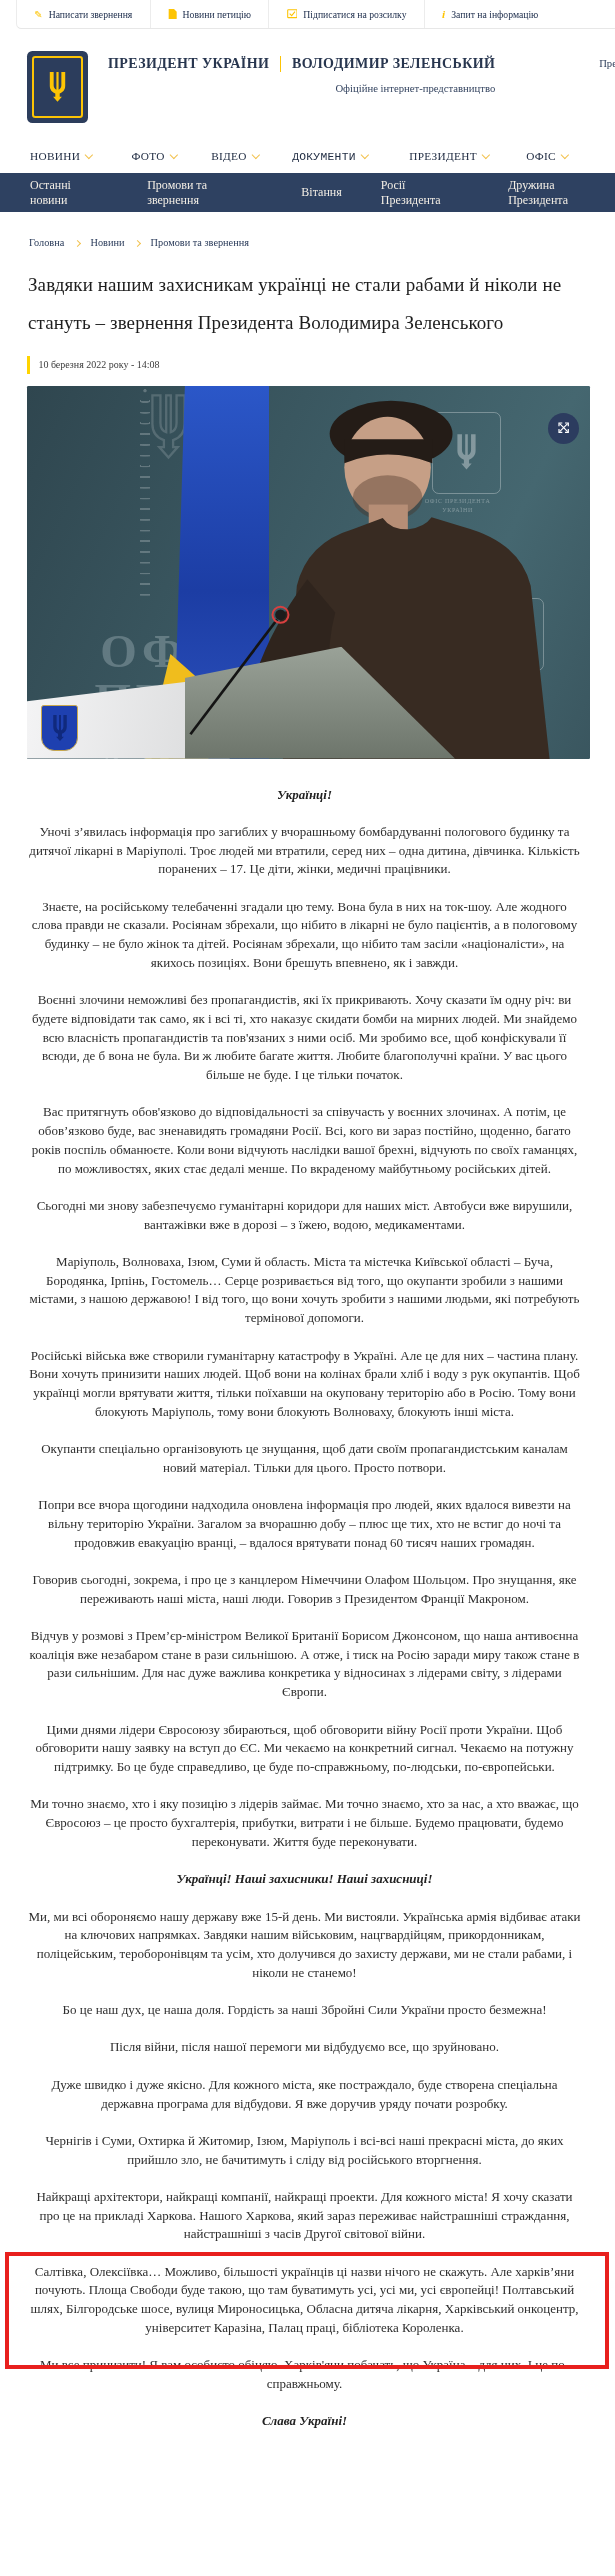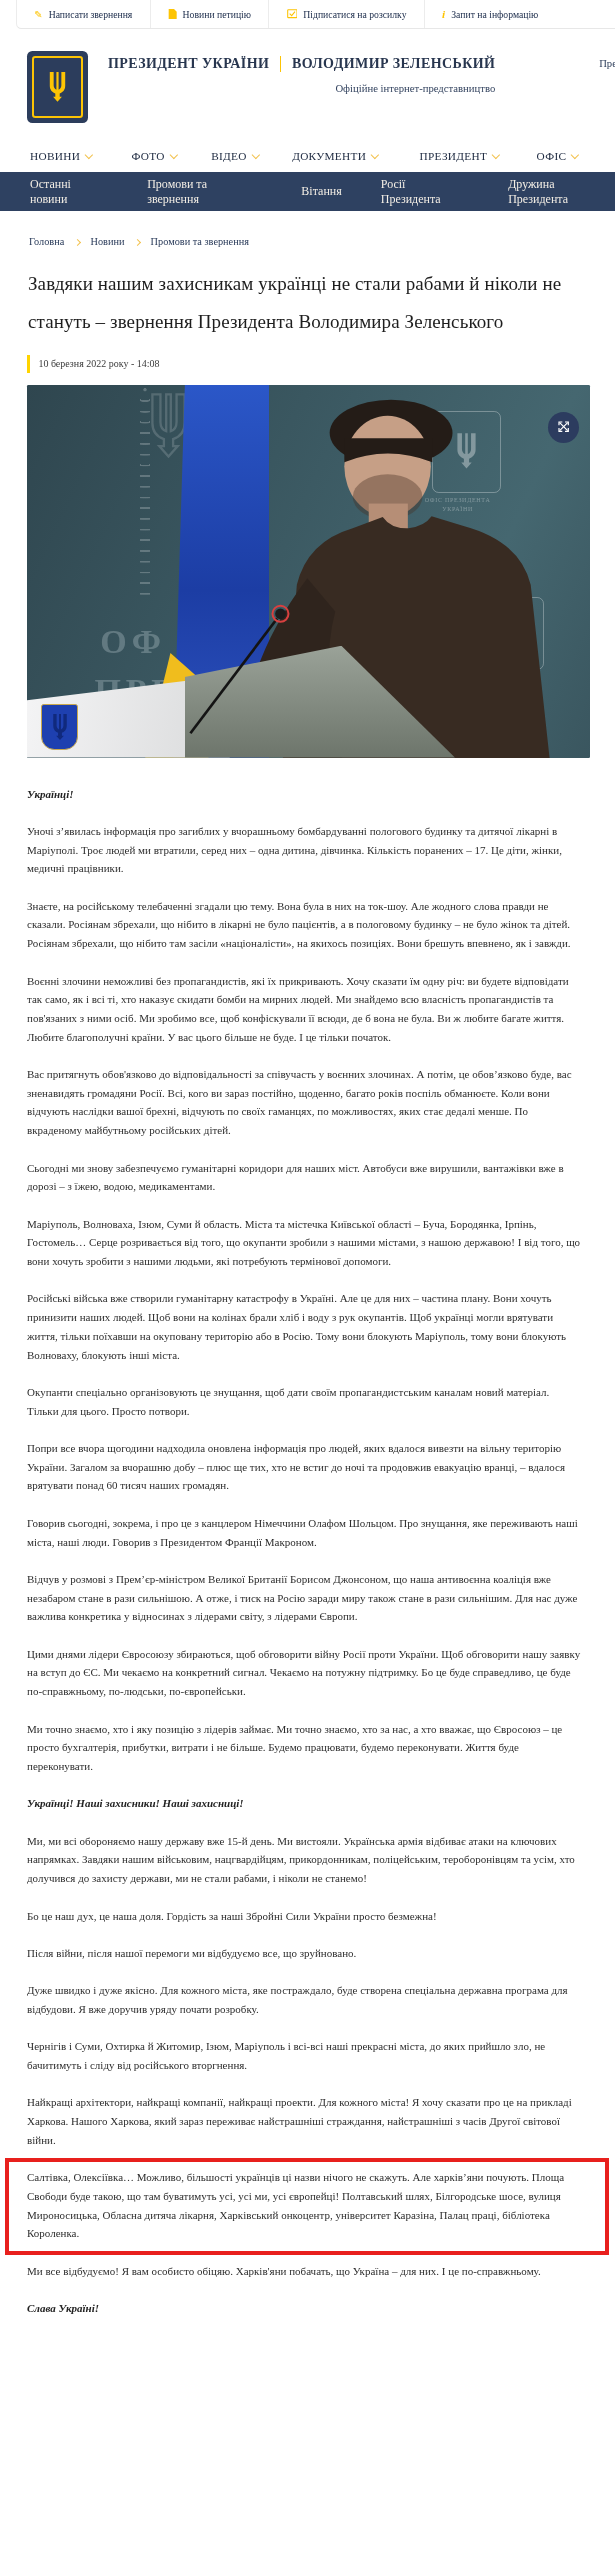--- a/index.html
+++ b/index.html
@@ -43,21 +43,21 @@
          font-weight:500;color:#1e1e1e;letter-spacing:0.1px;}
   .daterow{margin:14.7px 0 0 27px;display:flex;align-items:center;gap:8.7px;}
   .datebar{width:2.7px;height:17.3px;background:#ffd400;}
   .datetext{font-size:10px;color:#3c3c3c;}
   
   .photo{position:relative;margin:12px 0 0 27px;width:563px;height:373px;overflow:hidden;
          background:linear-gradient(115deg,#2f464f 0%,#3c5a63 45%,#456770 75%,#3a565f 100%);border-radius:1.3px;}
   .braid{position:absolute;left:20%;top:0;width:10.7px;height:58%;opacity:.5;
          background:repeating-radial-gradient(circle at 50% 4.7px,rgba(255,255,255,.45) 0 1.3px,rgba(255,255,255,0) 2px 10.7px);}
   .bigtz{position:absolute;left:21%;top:2%;opacity:.16;color:#fff;}
-  .walltxt{position:absolute;color:rgba(225,235,238,.26);font-size:34px;letter-spacing:4.7px;font-weight:600;}
+  .walltxt{position:absolute;color:rgba(225,235,238,.26);font-size:47px;letter-spacing:4.7px;font-weight:600;}
   .w0{left:13%;top:64%;} .w1{left:12%;top:77%;} .w2{left:13%;top:90%;}
   .motif{position:absolute;border:1.3px solid rgba(255,255,255,.30);border-radius:6.7px;
          display:flex;align-items:center;justify-content:center;color:rgba(255,255,255,.35);}
   .m1{left:72%;top:7%;width:67px;height:80px;}
   .m2{left:81%;top:57%;width:59px;height:71px;}
   .mcap{position:absolute;left:70%;top:30%;width:73px;text-align:center;color:rgba(255,255,255,.32);
         font-size:6px;line-height:8.7px;letter-spacing:0.7px;}
   .flag{position:absolute;left:26%;top:0;width:17%;height:100%;
         background:linear-gradient(180deg,#2b57c8 0%,#1c3da4 55%,#2d52bf 100%);
         clip-path:polygon(12% 0,100% 0,100% 100%,0 100%);}
@@ -68,21 +68,21 @@
           background:linear-gradient(100deg,#f4f4f5,#d9dadb);clip-path:polygon(0 30%,100% 0,100% 100%,0 100%);}
   .slab{position:absolute;left:28%;bottom:0;width:48%;height:30%;
         background:linear-gradient(180deg,#9aa298,#6d756b);clip-path:polygon(0 28%,58% 0,100% 100%,0 100%);}
   .shield{position:absolute;left:2.5%;bottom:2%;width:35px;height:44px;background:#1e40b0;
           border:0.7px solid #caa94c;border-radius:2.7px 2.7px 13.3px 13.3px;display:flex;align-items:center;justify-content:center;color:#10297d;}
   .micsvg{position:absolute;inset:0;}
   .expand-btn{position:absolute;top:27px;right:10.7px;width:31px;height:31px;border-radius:50%;
               background:#2c3c5f;display:flex;align-items:center;justify-content:center;cursor:pointer;}
   
   .article-body{margin:27px 0 0 27px;width:555px;}
-  .para{margin:0 0 18.7px 0;font-size:11px;line-height:18.7px;color:#2e2e2e;}
+  .para{margin:0 0 18.7px 0;font-size:13px;line-height:18.7px;color:#2e2e2e;text-align:center;}
   .para.em{font-weight:700;font-style:italic;color:#222;}
   .hl-wrap{position:relative;}
   .hl-box{position:absolute;left:-22px;right:-27px;top:-10.7px;bottom:25px;
           border:4.7px solid #e8201d;pointer-events:none;z-index:5;}
   .hidden-defs{position:absolute;width:0;height:0;overflow:hidden;}
 </style>
 </head>
 <body>
 
 <svg class="hidden-defs" xmlns="http://www.w3.org/2000/svg">
@@ -134,21 +134,21 @@
     </div>
     <div class="hsub">Офіційне інтернет-представництво</div>
   </div>
   <div class="hcut">През</div>
 </div>
 
 <div class="nav">
   <span class="nitem" style="margin-right:37px;"><span>НОВИНИ</span><span class="chev"></span></span>
   <span class="nitem" style="margin-right:32px;"><span>ФОТО</span><span class="chev"></span></span>
   <span class="nitem" style="margin-right:31px;"><span>ВІДЕО</span><span class="chev"></span></span>
-  <span class="nitem" style="margin-right:39px;"><span>ДОКУМЕНТИ</span><span class="chev"></span></span>
+  <span class="nitem" style="margin-right:39px;font-family:Liberation Mono, monospace;"><span>ДОКУМЕНТИ</span><span class="chev"></span></span>
   <span class="nitem" style="margin-right:35px;"><span>ПРЕЗИДЕНТ</span><span class="chev"></span></span>
   <span class="nitem" style="margin-right:35px;"><span>ОФІС</span><span class="chev"></span></span>
   
 </div>
 
 <div class="subnav">
   <span class="snitem" style="margin-right:37px;">Останні новини</span>
   <span class="snitem" style="margin-right:41px;">Промови та звернення</span>
   <span class="snitem" style="margin-right:39px;">Вітання</span>
   <span class="snitem" style="margin-right:41px;">Росії Президента</span>
@@ -239,17 +239,17 @@
   <p class="para em">Українці! Наші захисники! Наші захисниці!</p>
   <p class="para">Ми, ми всі обороняємо нашу державу вже 15-й день. Ми вистояли. Українська армія відбиває атаки на ключових напрямках. Завдяки нашим військовим, нацгвардійцям, прикордонникам, поліцейським, тероборонівцям та усім, хто долучився до захисту держави, ми не стали рабами, і ніколи не станемо!</p>
   <p class="para">Бо це наш дух, це наша доля. Гордість за наші Збройні Сили України просто безмежна!</p>
   <p class="para">Після війни, після нашої перемоги ми відбудуємо все, що зруйновано.</p>
   <p class="para">Дуже швидко і дуже якісно. Для кожного міста, яке постраждало, буде створена спеціальна державна програма для відбудови. Я вже доручив уряду почати розробку.</p>
   <p class="para">Чернігів і Суми, Охтирка й Житомир, Ізюм, Маріуполь і всі-всі наші прекрасні міста, до яких прийшло зло, не бачитимуть і сліду від російського вторгнення.</p>
   <p class="para">Найкращі архітектори, найкращі компанії, найкращі проекти. Для кожного міста! Я хочу сказати про це на прикладі Харкова. Нашого Харкова, який зараз переживає найстрашніші страждання, найстрашніші з часів Другої світової війни.</p>
   <div class="hl-wrap">
     <div class="hl-box"></div>
     <p class="para">Салтівка, Олексіївка… Можливо, більшості українців ці назви нічого не скажуть. Але харків’яни почують. Площа Свободи буде такою, що там буватимуть усі, усі ми, усі європейці! Полтавський шлях, Білгородське шосе, вулиця Мироносицька, Обласна дитяча лікарня, Харківський онкоцентр, університет Каразіна, Палац праці, бібліотека Короленка.</p>
-    <p class="para">Ми все відбудуємо! Я вам особисто обіцяю. Харків'яни побачать, що Україна – для них. І це по-справжньому.</p>
+    <p class="para">Ми все принизити! Я вам особисто обіцяю. Харків'яни побачать, що Україна – для них. І це по-справжньому.</p>
   </div>
   <p class="para em">Слава Україні!</p>
 </div>
 
 
 </body></html>

